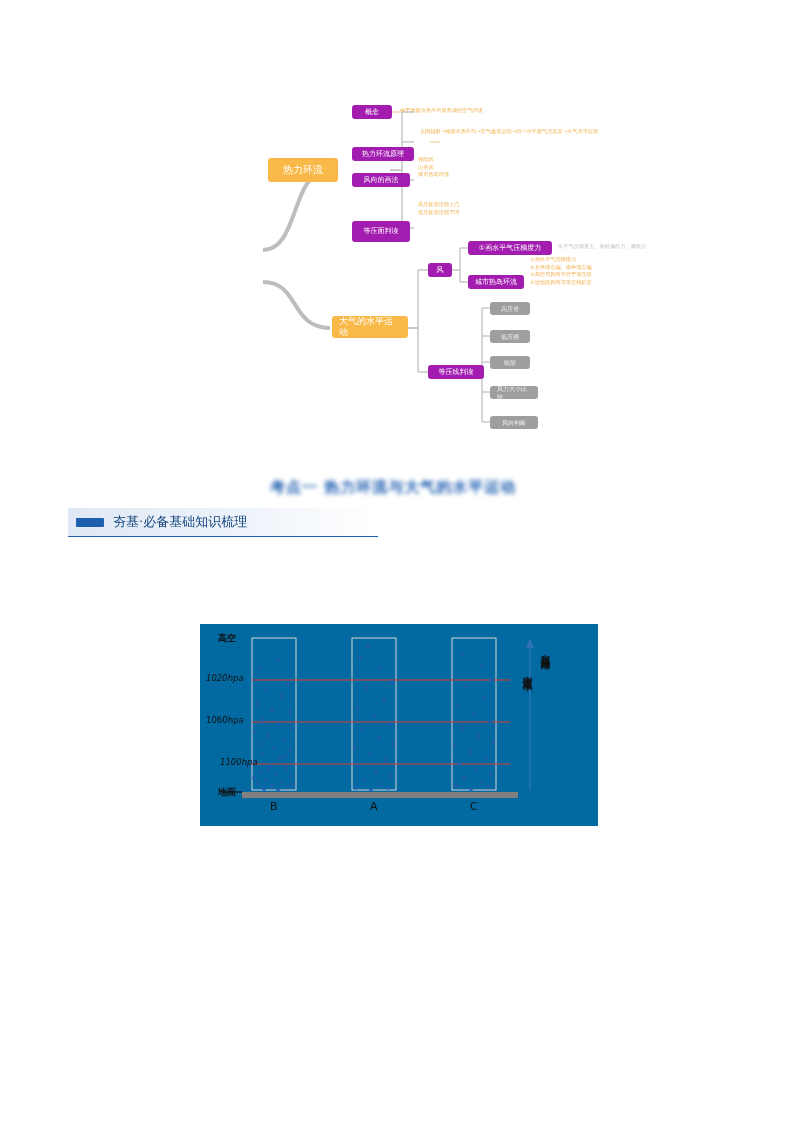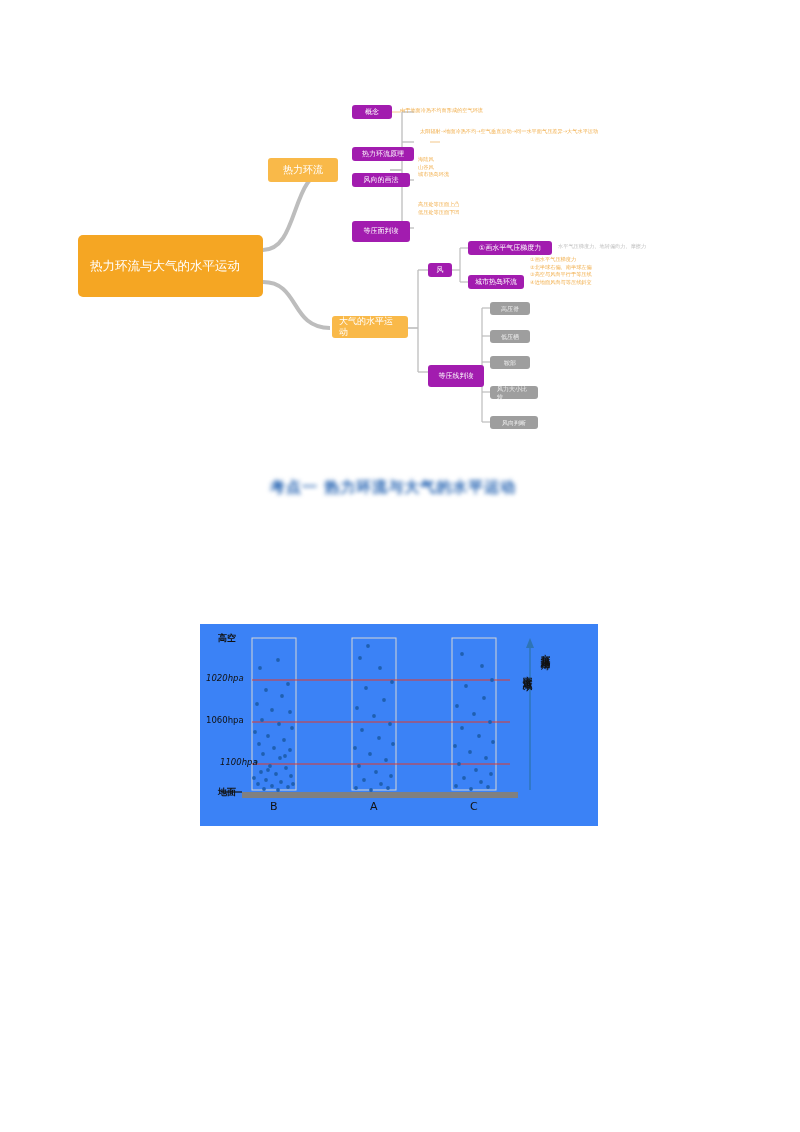--- a/index.html
+++ b/index.html
@@ -50,21 +50,21 @@
   }
   .section-mark{
     width:28px;height:9px;background:#1f5fb0;margin:0 9px 0 8px;
     border-radius:1px;
   }
   .section-title{font-size:13px;color:#14457f;font-family:"DejaVu Sans",sans-serif;}
 
   
   .figure{
     position:absolute;left:200px;top:624px;width:398px;height:202px;
-    background:#3b82f6;border:0;
+    background:#0369a1;border:0;
   }
   .fig-svg{position:absolute;left:0;top:0;}
   .fig-label{position:absolute;font-size:9px;color:#111;font-weight:bold;}
   .fig-tick{position:absolute;font-size:8.5px;color:#111;}
   .fig-letter{position:absolute;font-size:11px;color:#111;}
   .vert-text{
     position:absolute;writing-mode:vertical-rl;text-orientation:upright;
     font-size:10px;color:#111;letter-spacing:1px;
   }
 </style>
@@ -103,23 +103,20 @@
       <path d="M482 276 L 490 276" stroke="#bdbdbd" stroke-width="1.2" fill="none"></path>
       <path d="M482 302 L 490 302" stroke="#bdbdbd" stroke-width="1.2" fill="none"></path>
       <path d="M482 332 L 490 332" stroke="#bdbdbd" stroke-width="1.2" fill="none"></path>
       <path d="M482 362 L 490 362" stroke="#bdbdbd" stroke-width="1.2" fill="none"></path>
 
       <path d="M390 52 L 400 52" stroke="#f3c78a" stroke-width="1" fill="none"></path>
       <path d="M430 82 L 440 82" stroke="#f3c78a" stroke-width="1" fill="none"></path>
       <path d="M508 188 L 518 188" stroke="#dcdcdc" stroke-width="1" fill="none"></path>
     </svg>
 
-    <div class="node root">
-      <span>热力环流与大气的水平运动</span>
-    </div>
 
     <div class="node lvl1" style="left:268px;top:98px;width:70px;height:24px;justify-content:center;">
       <span>热力环流</span>
     </div>
 
     <div class="node lvl2" style="left:352px;top:45px;width:40px;height:14px;justify-content:center;">
       <span>概念</span>
     </div>
     <div class="detail" style="left:400px;top:47px;">由于地面冷热不均而形成的空气环流</div>
 
@@ -155,21 +152,21 @@
     <div class="detail gray" style="left:558px;top:183px;">水平气压梯度力、地转偏向力、摩擦力</div>
 
     <div class="node lvl2" style="left:468px;top:215px;width:56px;height:14px;justify-content:center;">
       <span>城市热岛环流</span>
     </div>
     <div class="detail block" style="left:530px;top:196px;width:150px;white-space:pre-line;">①画水平气压梯度力
 ②北半球右偏、南半球左偏
 ③高空与风向平行于等压线
 ④近地面风向与等压线斜交</div>
 
-    <div class="node lvl2" style="left:428px;top:305px;width:56px;height:22px;justify-content:center;">
+    <div class="node lvl2" style="left:428px;top:305px;width:56px;height:14px;justify-content:center;">
       <span>等压线判读</span>
     </div>
 
     <div class="node lvl3" style="left:490px;top:242px;width:40px;height:13px;justify-content:center;">
       <span>高压脊</span>
     </div>
     <div class="node lvl3" style="left:490px;top:270px;width:40px;height:13px;justify-content:center;">
       <span>低压槽</span>
     </div>
     <div class="node lvl3" style="left:490px;top:296px;width:40px;height:13px;justify-content:center;">
@@ -180,20 +177,24 @@
     </div>
     <div class="node lvl3" style="left:490px;top:356px;width:48px;height:13px;justify-content:center;">
       <span>风向判断</span>
     </div>
   </div>
 
   <div class="heading-band">
     <div class="heading-blur">考点一 热力环流与大气的水平运动</div>
   </div>
 
+  <div class="section-bar">
+    <div class="section-mark"></div>
+    <div class="section-title">夯基·必备基础知识梳理</div>
+  </div>
 
   <div class="figure">
     <svg class="fig-svg" width="398" height="202">
 
       <rect x="52" y="14" width="44" height="152" fill="none" stroke="#d6d6d6" stroke-width="1"></rect>
       <rect x="152" y="14" width="44" height="152" fill="none" stroke="#d6d6d6" stroke-width="1"></rect>
       <rect x="252" y="14" width="44" height="152" fill="none" stroke="#d6d6d6" stroke-width="1"></rect>
 
       <line x1="52" y1="56" x2="310" y2="56" stroke="#e03a2f" stroke-width="1.2"></line>
       <line x1="52" y1="98" x2="310" y2="98" stroke="#e03a2f" stroke-width="1.2"></line>

